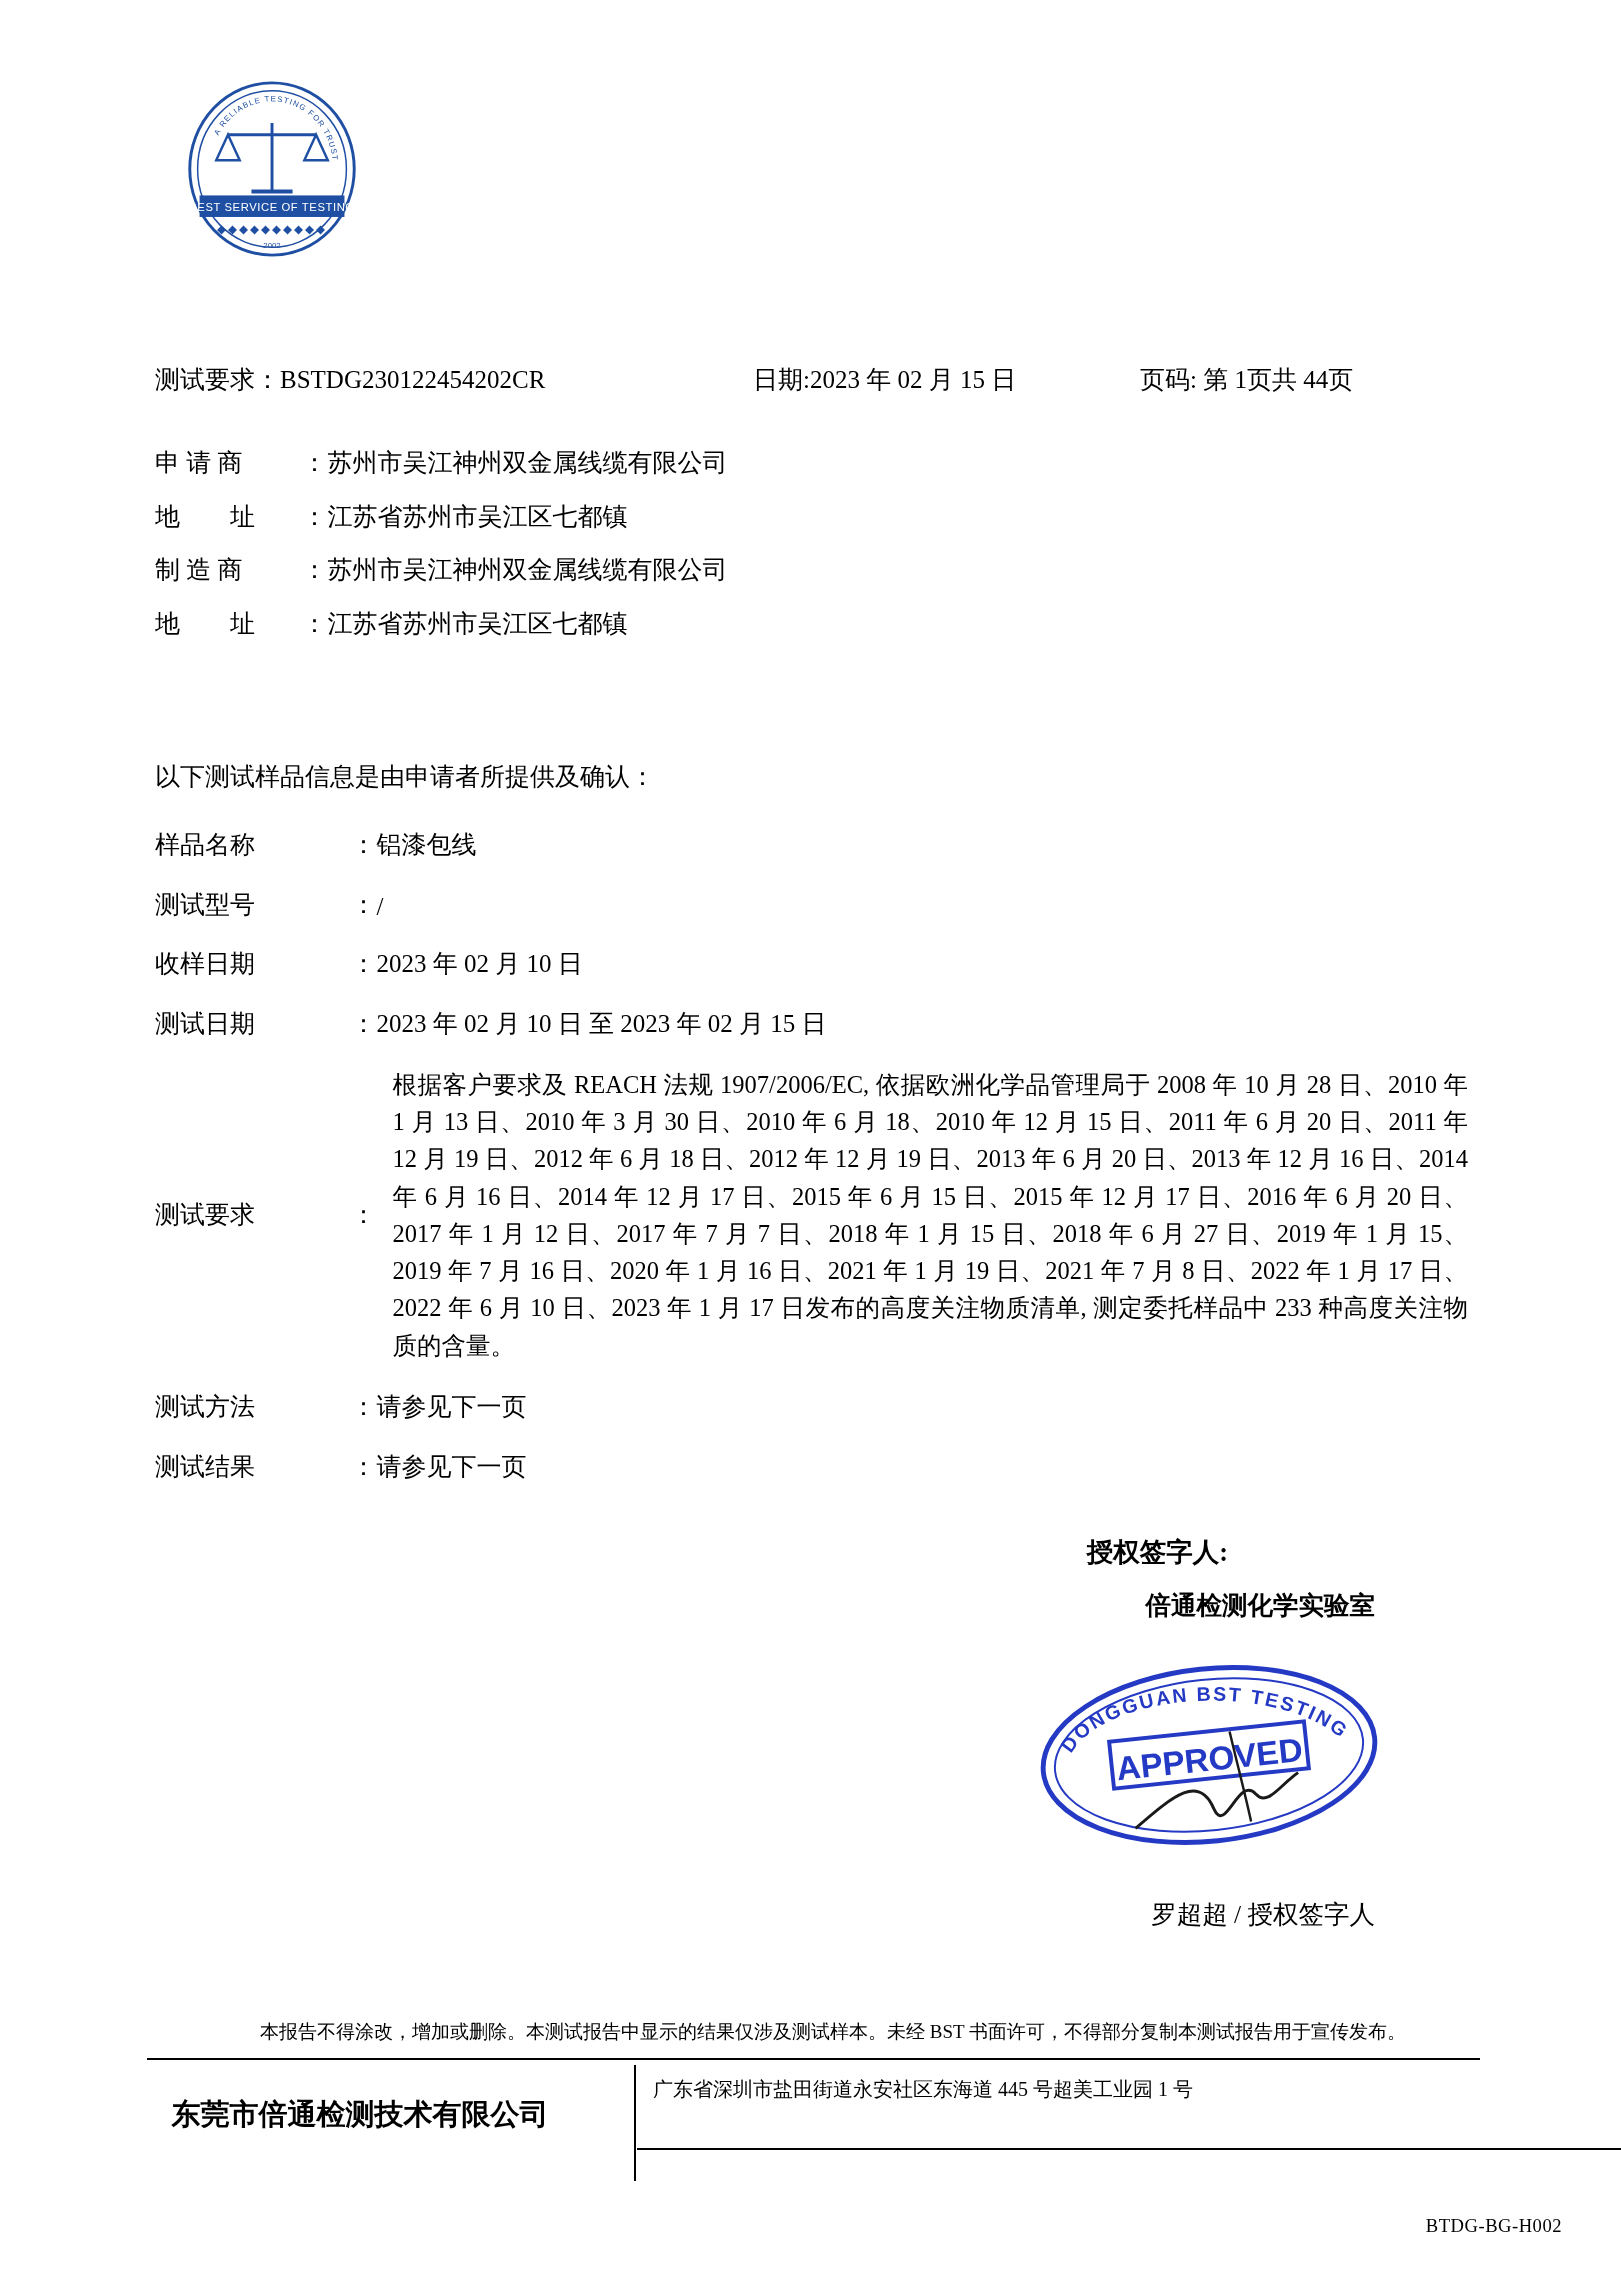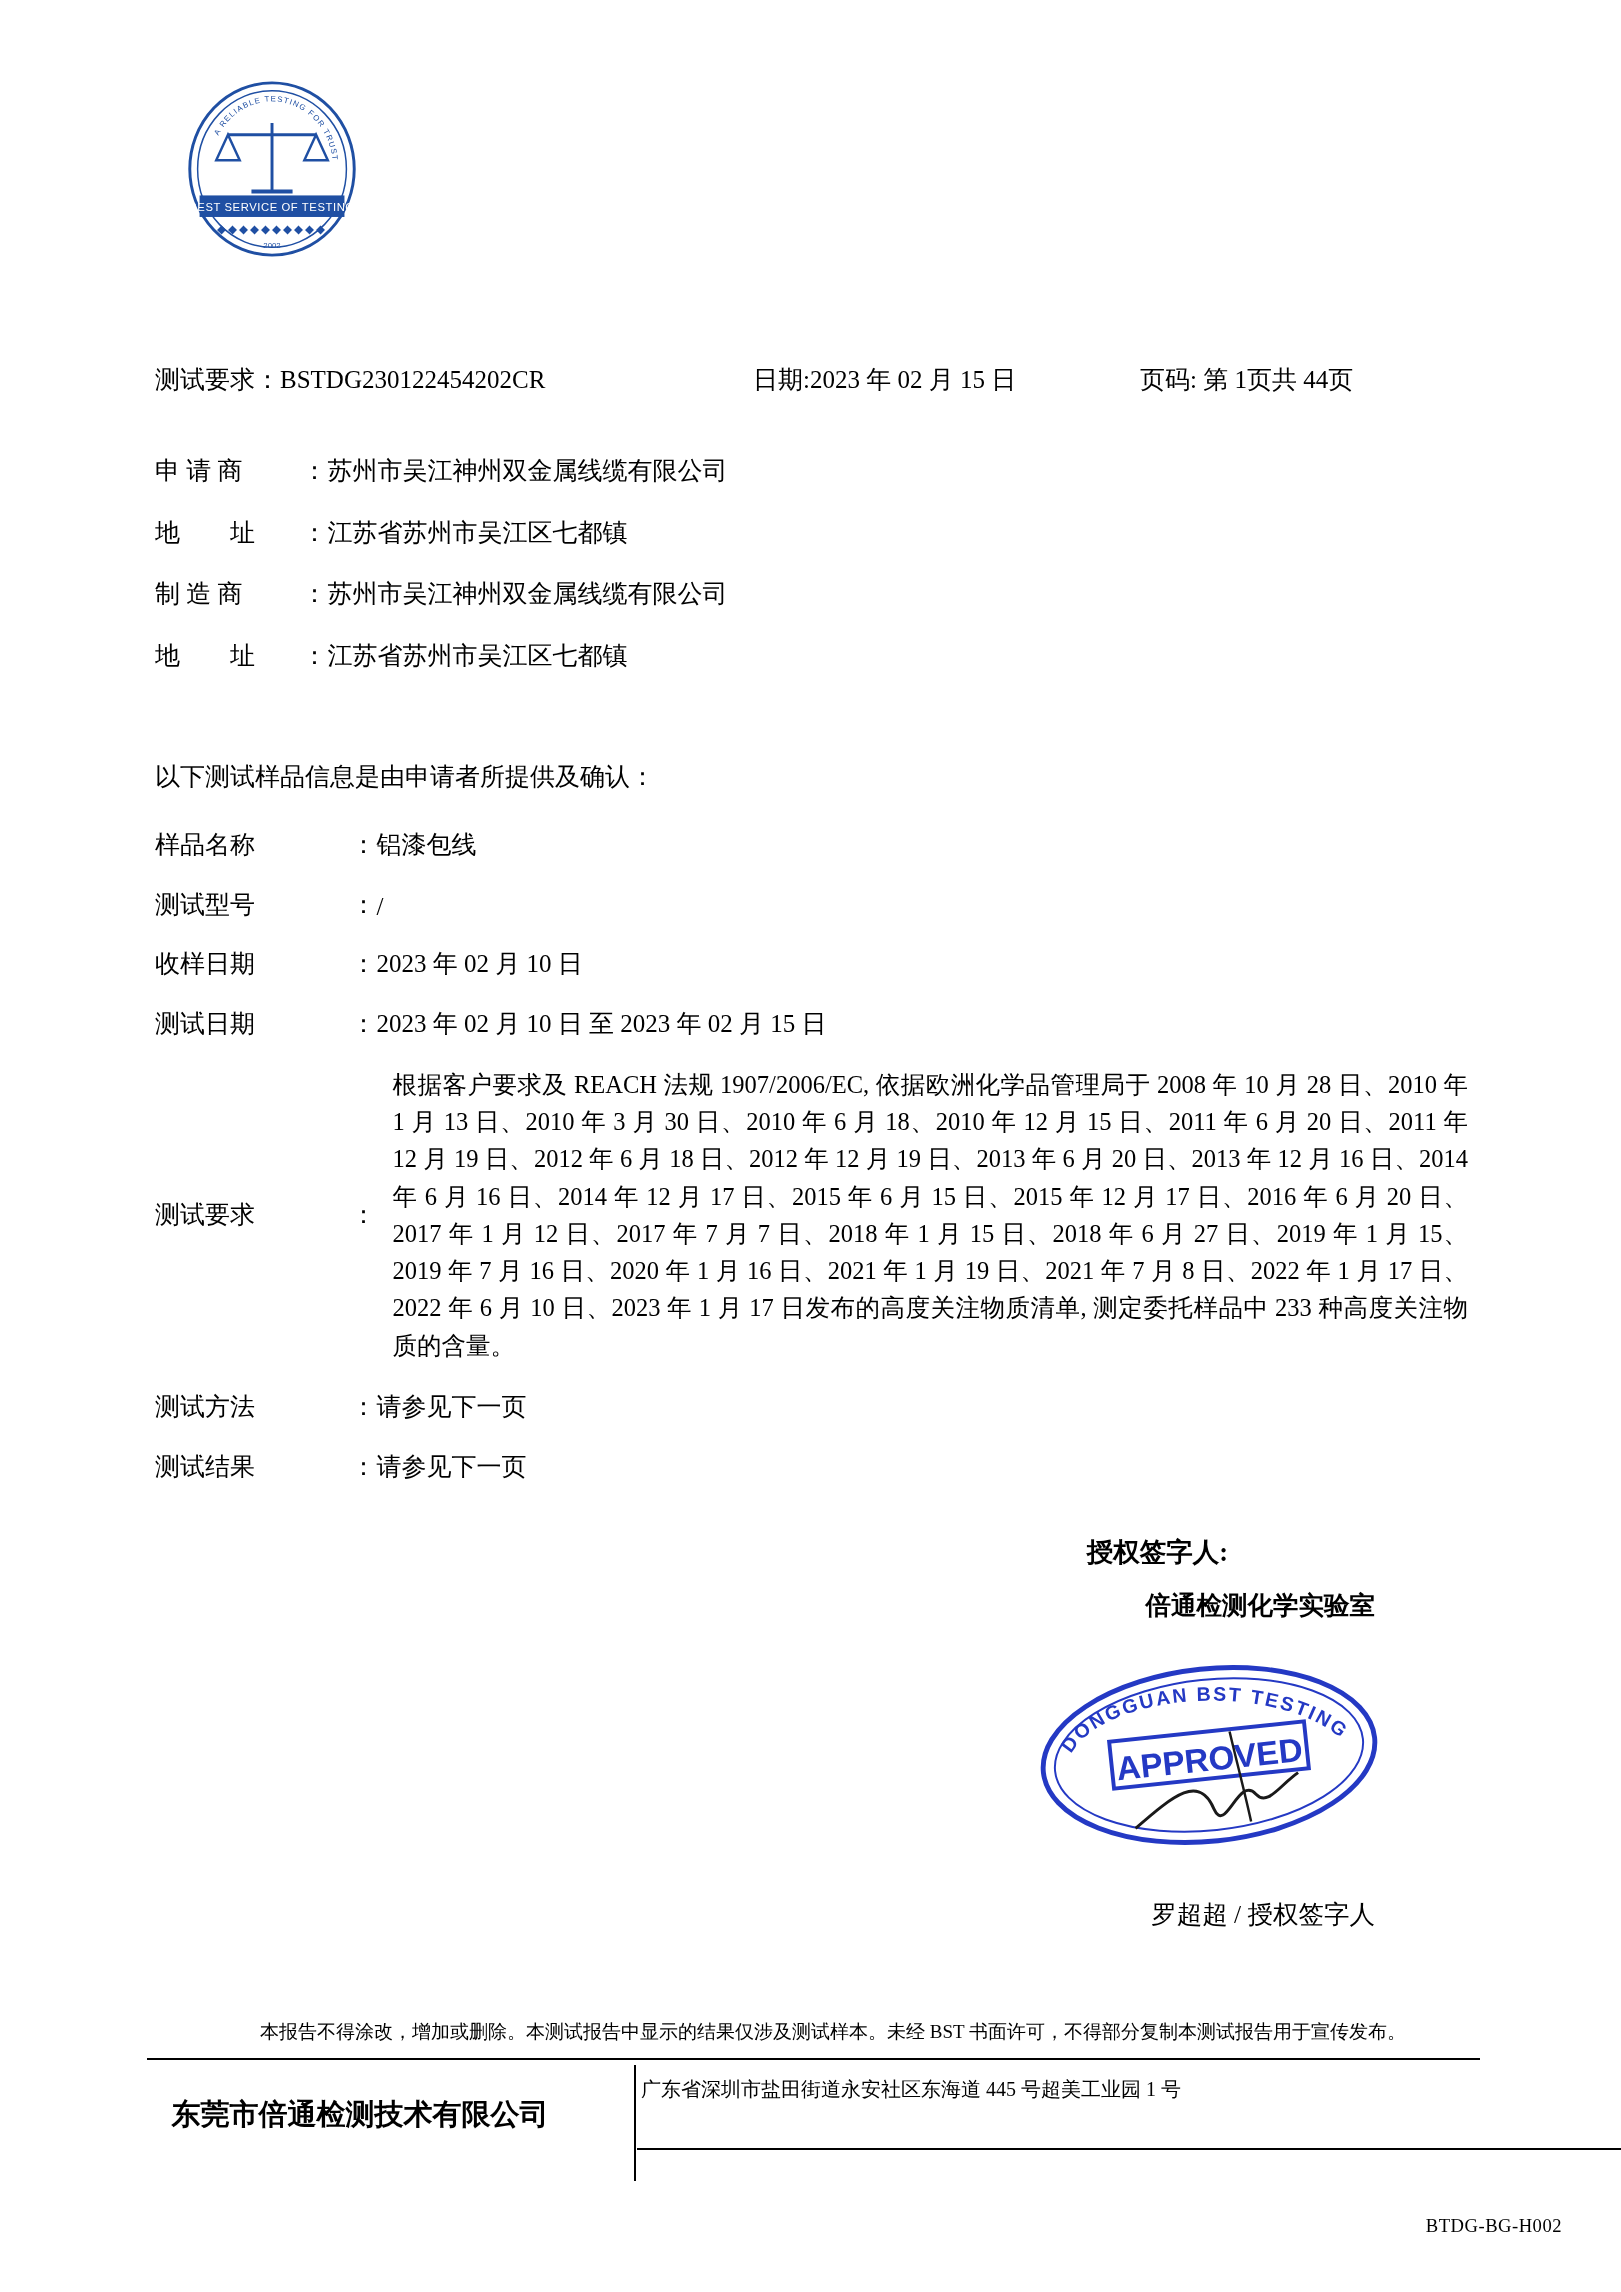--- a/index.html
+++ b/index.html
@@ -70,21 +70,20 @@
     display: flex;
     align-items: baseline;
     margin-bottom: 20.6px;
     font-size: 25px;
   }
   .info-label {
     width: 147px;
     letter-spacing: 0px;
     display: inline-block;
     flex: 0 0 147px;
-    margin-top: 8px;
   }
   .info-colon {
     width: 25.5px;
     flex: 0 0 25.5px;
   }
   .info-value {
     flex: 1 1 auto;
   }
 
   
@@ -208,21 +207,21 @@
   .footer-divider {
     position: absolute;
     left: 487px;
     top: -2.9px;
     width: 2px;
     height: 116px;
     background: #000;
   }
   .addr-line1 {
     position: absolute;
-    left: 494px;
+    left: 506px;
     top: 7.8px;
     font-size: 20px;
     white-space: nowrap;
   }
   .addr-line2 {
     position: absolute;
     left: 510px;
     top: 43px;
     font-size: 20px;
     white-space: nowrap;

